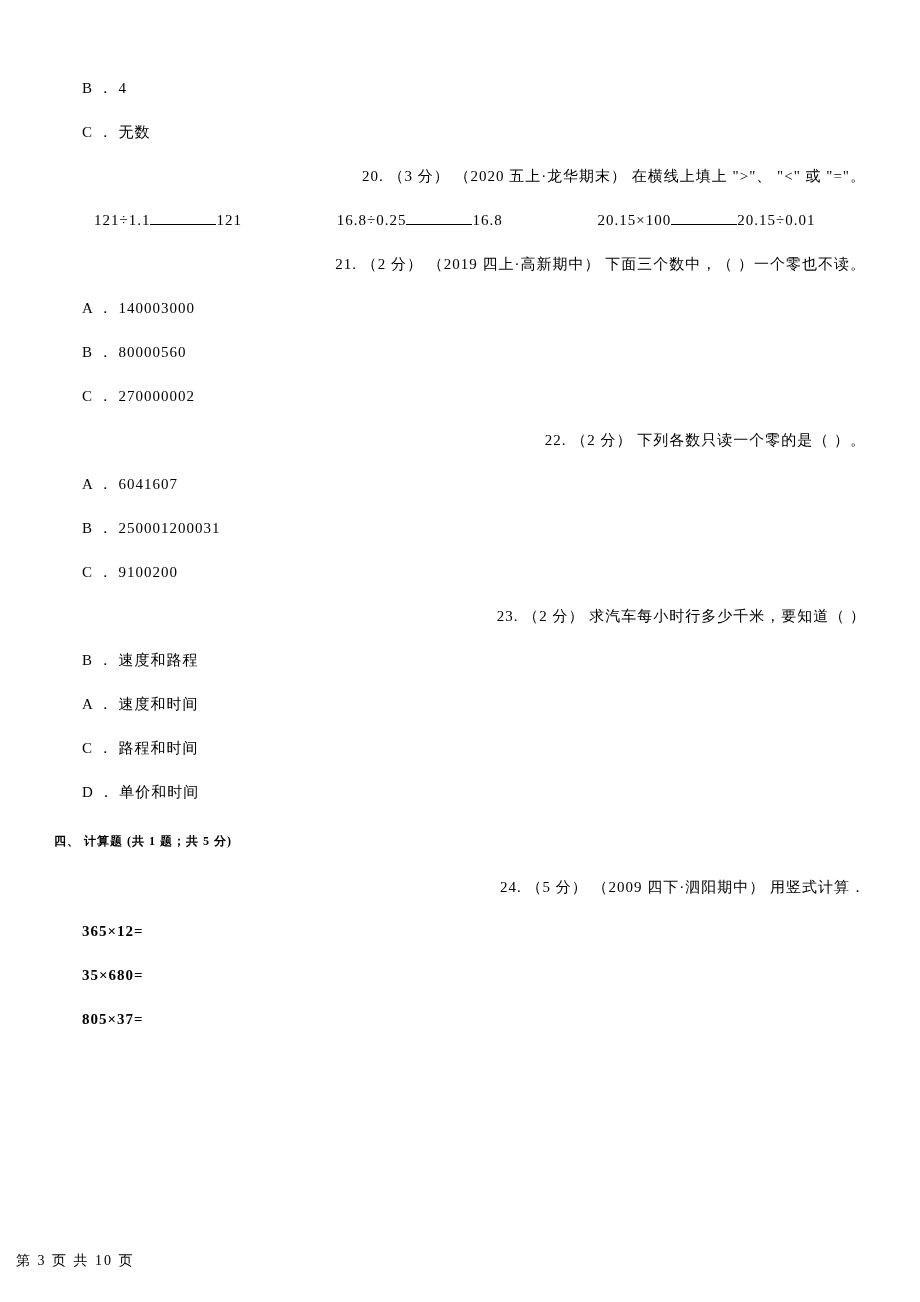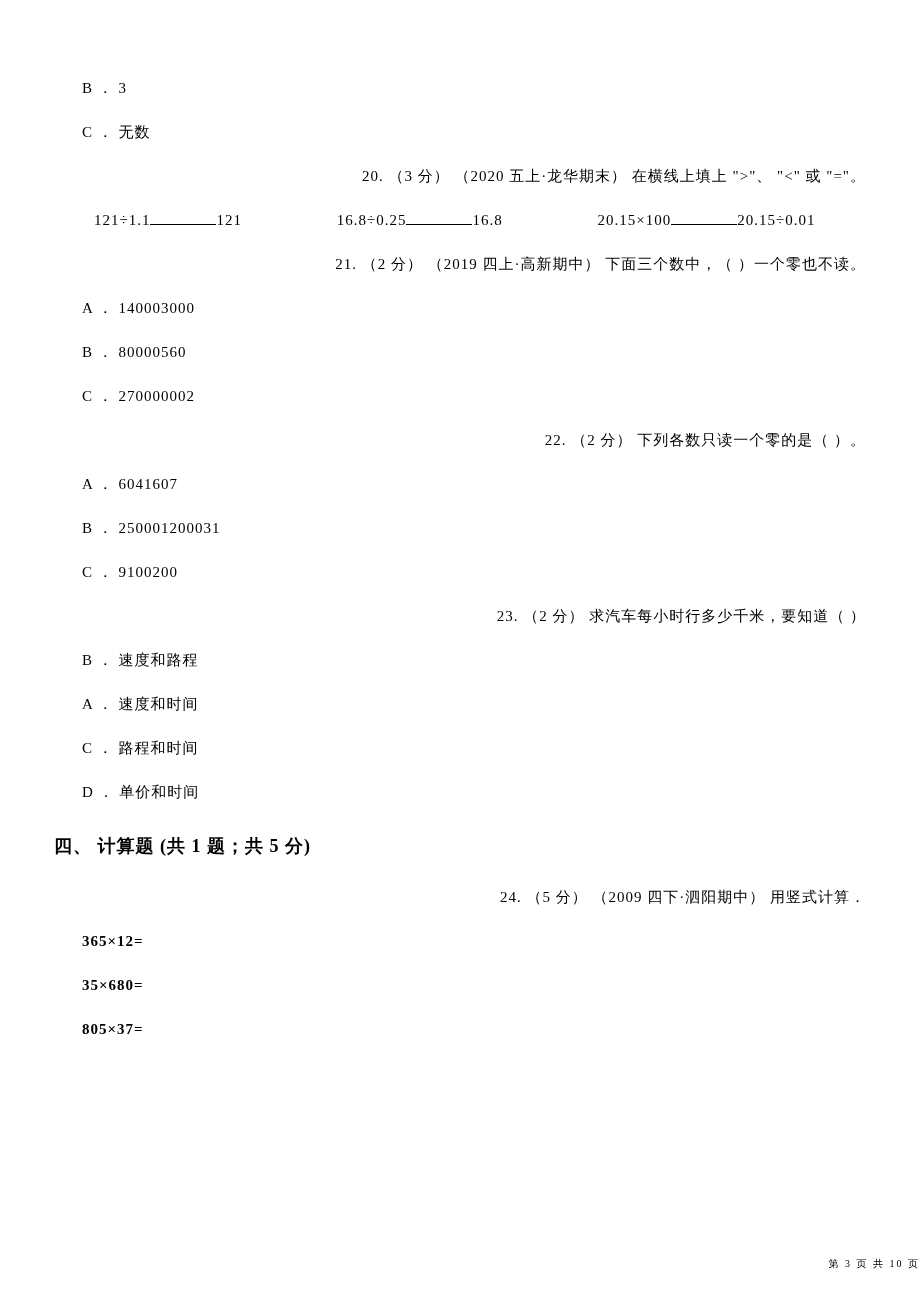--- a/index.html
+++ b/index.html
@@ -25,21 +25,21 @@
       margin: 20px 0;
       letter-spacing: 1px;
     }
     .question {
       margin: 20px 0;
       letter-spacing: 1px;
       text-align: right;
     }
     .section-header {
       font-weight: bold;
-      font-size: 18px;
+      font-size: 12px;
       margin: 28px 0 24px 0;
       letter-spacing: 1px;
     }
     .fill-blank {
       display: inline-block;
       border-bottom: 1px solid #000;
       width: 66px;
       vertical-align: baseline;
       height: 14px;
     }
@@ -56,33 +56,33 @@
     .calc-line {
       margin: 20px 0;
       letter-spacing: 1px;
       font-weight: bold;
     }
     .footer {
       position: absolute;
       bottom: 30px;
       left: 16px;
       right: 0;
-      text-align: right;
-      font-size: 10px;
+      text-align: left;
+      font-size: 14px;
       letter-spacing: 2px;
     }
   </style>
 </head>
 <body>
 
 <div class="page">
 
   <div class="indent-block">
 
-    <div class="option">B ． 3</div>
+    <div class="option">B ． 4</div>
     <div class="option">C ． 无数</div>
 
     <div class="question">20.  （3 分） （2020 五上·龙华期末） 在横线上填上 "&gt;"、 "&lt;" 或 "="。</div>
 
     <div class="fill-row">
       <span class="fill-group fg1">
         <span>121÷1.1</span><span class="fill-blank"></span><span>121</span>
       </span>
       <span class="fill-group fg2">
         <span>16.8÷0.25</span><span class="fill-blank"></span><span>16.8</span>

